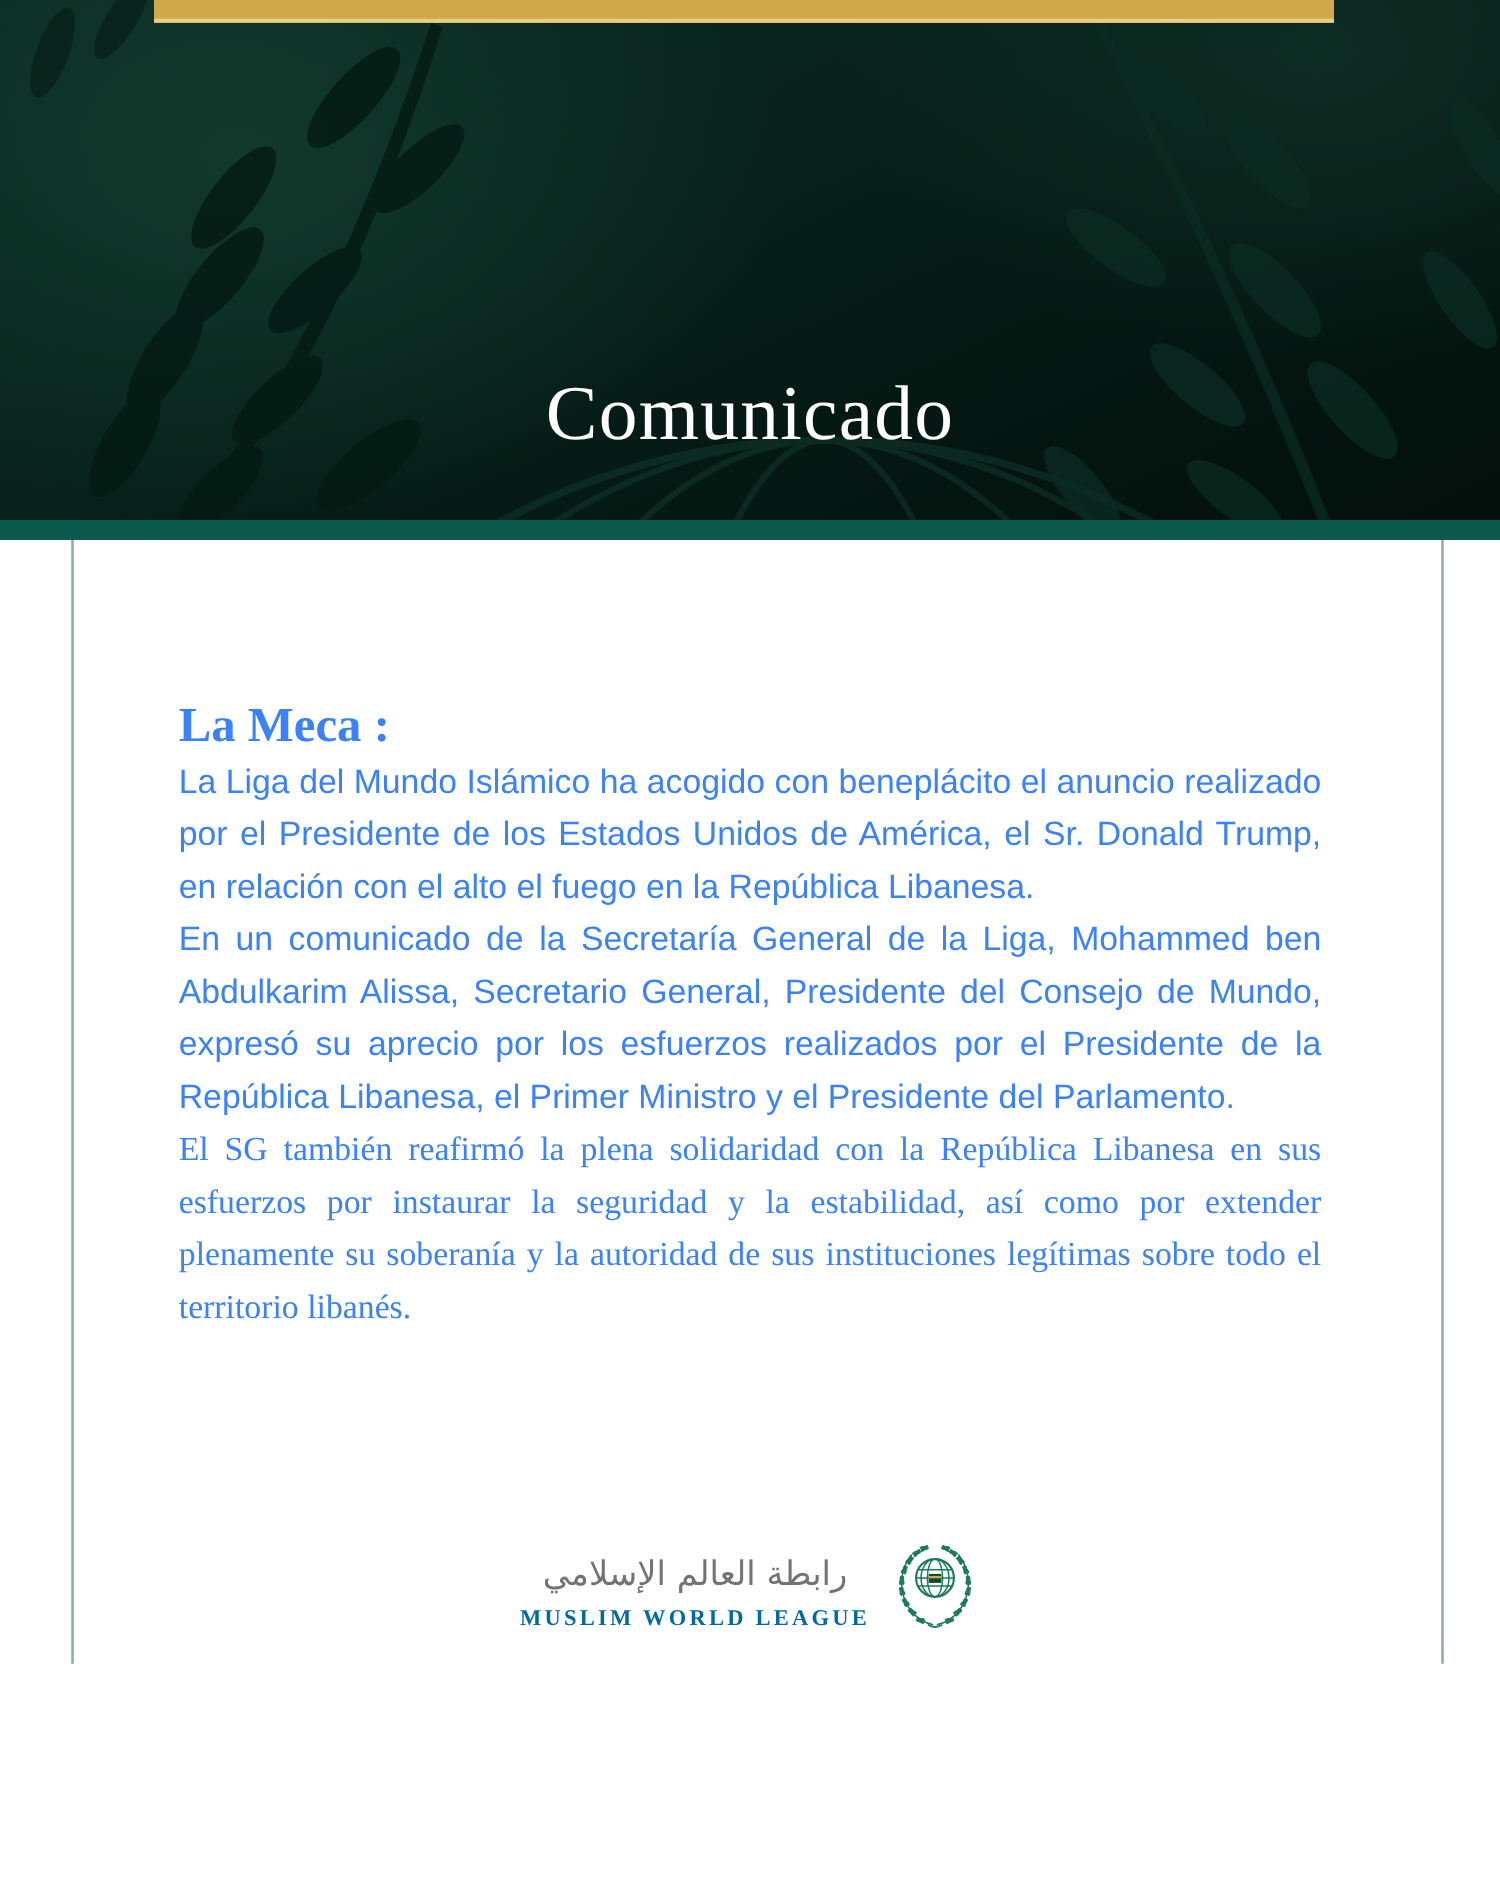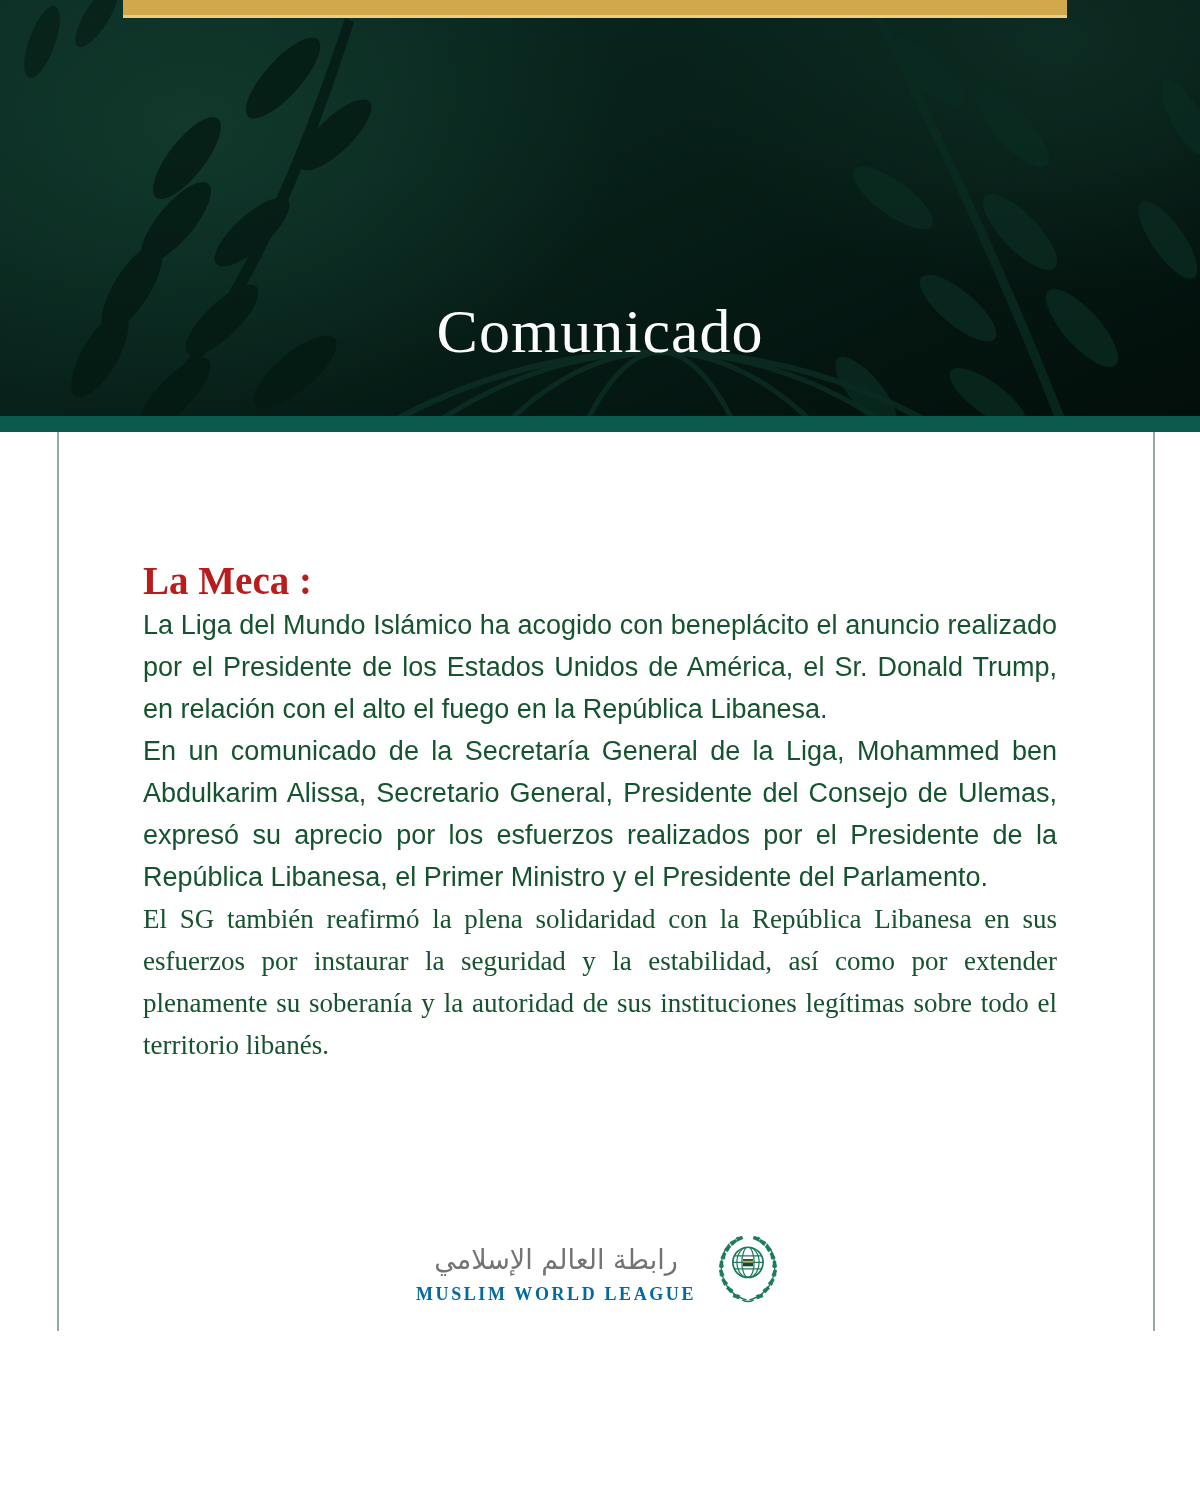--- a/index.html
+++ b/index.html
@@ -31,24 +31,24 @@
     position:relative;width:100%;height:1078px;background:#ffffff;
     padding:0 143px;box-sizing:border-box;
   }
   .margin-rule{position:absolute;top:0;bottom:0;width:2px;background:#92aba6;}
   .rule-left{left:57px;}
   .rule-right{left:1153px;}
 
   .dateline{
     margin:0;padding-top:126px;
     font-family:"Liberation Serif", serif;font-weight:700;
-    font-size:39px;line-height:46px;color:#b91c1c;
+    font-size:39px;line-height:46px;color:#3b82f6;
   }
   .body-text p{
-    margin:0;font-size:27px;line-height:42px;color:#14532d;
+    margin:0;font-size:27px;line-height:42px;color:#3b82f6;
     text-align:justify;text-justify:inter-word;
   }
   .p1{margin-top:46px;}
   .p2{margin-top:44px;}
   .p3{margin-top:0;font-family:Liberation Serif, serif;}
 
   
   .logo-row{margin-top:166px;display:flex;justify-content:center;align-items:center;gap:16px;}
   .logo-text{display:flex;flex-direction:column;align-items:center;}
   .logo-arabic{
@@ -116,21 +116,21 @@
   <div class="divider"></div>
 
   <main class="content">
     <div class="margin-rule rule-left"></div>
     <div class="margin-rule rule-right"></div>
 
     <h2 class="dateline">La Meca :</h2>
 
     <div class="body-text">
       <p class="p1">La Liga del Mundo Islámico ha acogido con beneplácito el anuncio realizado por el Presidente de los Estados Unidos de América, el Sr. Donald Trump, en relación con el alto el fuego en la República Libanesa.</p>
-      <p class="p2">En un comunicado de la Secretaría General de la Liga, Mohammed ben Abdulkarim Alissa, Secretario General, Presidente del Consejo de Ulemas, expresó su aprecio por los esfuerzos realizados por el Presidente de la República Libanesa, el Primer Ministro y el Presidente del Parlamento.</p>
+      <p class="p2">En un comunicado de la Secretaría General de la Liga, Mohammed ben Abdulkarim Alissa, Secretario General, Presidente del Consejo de Mundo, expresó su aprecio por los esfuerzos realizados por el Presidente de la República Libanesa, el Primer Ministro y el Presidente del Parlamento.</p>
       <p class="p3">El SG también reafirmó la plena solidaridad con la República Libanesa en sus esfuerzos por instaurar la seguridad y la estabilidad, así como por extender plenamente su soberanía y la autoridad de sus instituciones legítimas sobre todo el territorio libanés.</p>
     </div>
 
     <div class="logo-row">
       <div class="logo-text">
         <div class="logo-arabic">رابطة العالم الإسلامي</div>
         <div class="logo-english">MUSLIM WORLD LEAGUE</div>
       </div>
       <svg class="emblem-svg" viewBox="0 0 100 104" aria-hidden="true">
         <defs>

